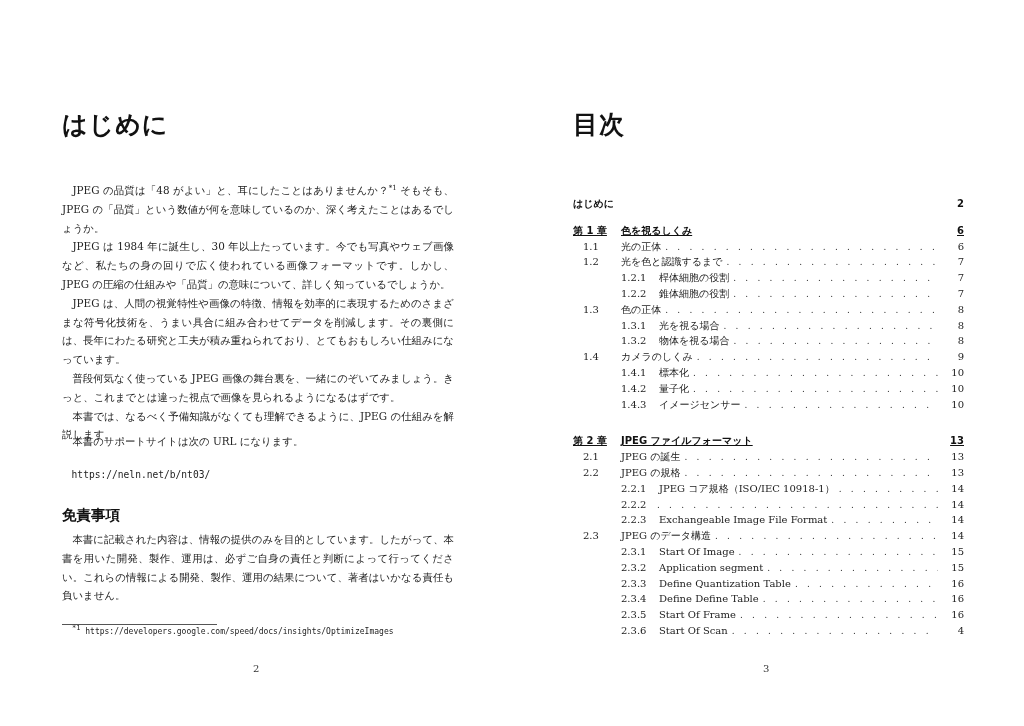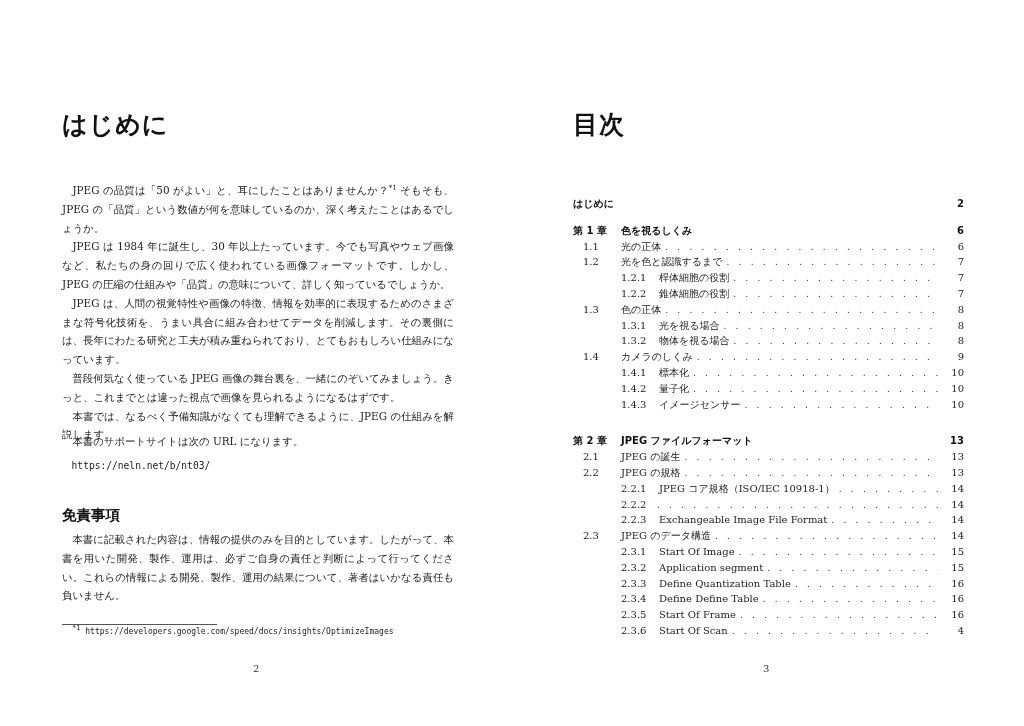--- a/index.html
+++ b/index.html
@@ -26,21 +26,21 @@
   .body-text p { margin: 0; text-indent: 1em; text-align: justify; }
   .intro { top: 181px; }
 
   .section-title {
     position: absolute; left: 62px;
     font-family: "DejaVu Sans", "Liberation Sans", sans-serif;
     font-weight: bold; font-size: 14.5px; color: #111;
   }
   .support-title { top: 428px; }
   .support-body { top: 432px; }
-  .support-body .url { font-family: "DejaVu Sans Mono", "Liberation Mono", monospace; font-size: 9.6px; text-indent: 1em; display:block; margin-top: 6px; }
+  .support-body .url { font-family: "DejaVu Sans Mono", "Liberation Mono", monospace; font-size: 9.6px; text-indent: 1em; display:block; margin-top: 15px; }
   .disclaimer-title { top: 506px; }
   .disclaimer-body { top: 530px; }
 
   .footnote-rule { position: absolute; left: 62px; top: 624px; width: 155px; height: 0; border-top: 1px solid #555; }
   .footnote {
     position: absolute; left: 72px; top: 627px;
     font-family: "DejaVu Sans Mono", "Liberation Mono", monospace; font-size: 8px; color: #222;
   }
   .footnote sup, .fnref { font-size: 7px; vertical-align: super; line-height: 0; }
 
@@ -53,35 +53,35 @@
   .toc-row { position: relative; height: 15.8px; font-size: 10px; line-height: 15.8px; color: #222; display: flex; align-items: baseline; }
   .toc-row .num { display: inline-block; }
   .toc-row .title { white-space: nowrap; padding-right: 4px; background: #fff; }
   .toc-row .dots { flex: 1; overflow: hidden; white-space: nowrap; letter-spacing: 3.2px; color: #333; font-size: 9px; }
   .toc-row .page { position: static; height: auto; width: 22px; text-align: right; padding-left: 4px; }
 
   .toc-row.top { font-family: "DejaVu Sans", "Liberation Sans", sans-serif; font-weight: bold; color: #111; font-size: 10px; }
   .toc-row.top .num { width: 48px; }
   .toc-row.top .spacer { flex: 1; }
   .toc-row.prelude { margin-bottom: 9px; }
-  .toc-row.chapter { margin-top: 11px; }
+  .toc-row.chapter { margin-top: 11px; text-decoration: underline; }
   .toc-gap { height: 10px; }
 
   .toc-row.section .num { width: 48px; padding-left: 10px; box-sizing: border-box; }
   .toc-row.subsection .num { width: 84px; padding-left: 48px; box-sizing: border-box; white-space: nowrap; }
   .toc-row.subsection .title { padding-left: 2px; }
 </style>
 </head>
 <body>
 
 <div class="page left">
   <div class="chapter-title">はじめに</div>
 
   <div class="body-text intro">
-    <p><span>JPEG の品質は「50 がよい」と、耳にしたことはありませんか？</span><span class="fnref">*1</span><span> そもそも、JPEG の「品質」という数値が何を意味しているのか、深く考えたことはあるでしょうか。</span></p>
+    <p><span>JPEG の品質は「48 がよい」と、耳にしたことはありませんか？</span><span class="fnref">*1</span><span> そもそも、JPEG の「品質」という数値が何を意味しているのか、深く考えたことはあるでしょうか。</span></p>
     <p>JPEG は 1984 年に誕生し、30 年以上たっています。今でも写真やウェブ画像など、私たちの身の回りで広く使われている画像フォーマットです。しかし、JPEG の圧縮の仕組みや「品質」の意味について、詳しく知っているでしょうか。</p>
     <p>JPEG は、人間の視覚特性や画像の特徴、情報を効率的に表現するためのさまざまな符号化技術を、うまい具合に組み合わせてデータを削減します。その裏側には、長年にわたる研究と工夫が積み重ねられており、とてもおもしろい仕組みになっています。</p>
     <p>普段何気なく使っている JPEG 画像の舞台裏を、一緒にのぞいてみましょう。きっと、これまでとは違った視点で画像を見られるようになるはずです。</p>
     <p>本書では、なるべく予備知識がなくても理解できるように、JPEG の仕組みを解説します。</p>
   </div>
 
   <div class="body-text support-body">
     <p>本書のサポートサイトは次の URL になります。</p>
     <span class="url">https://neln.net/b/nt03/</span>
   </div>

